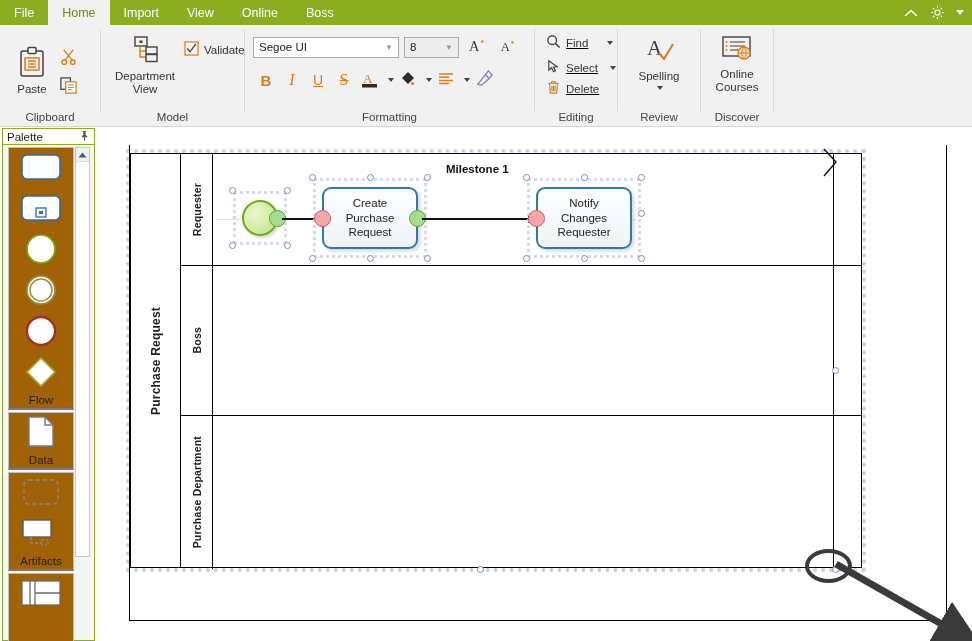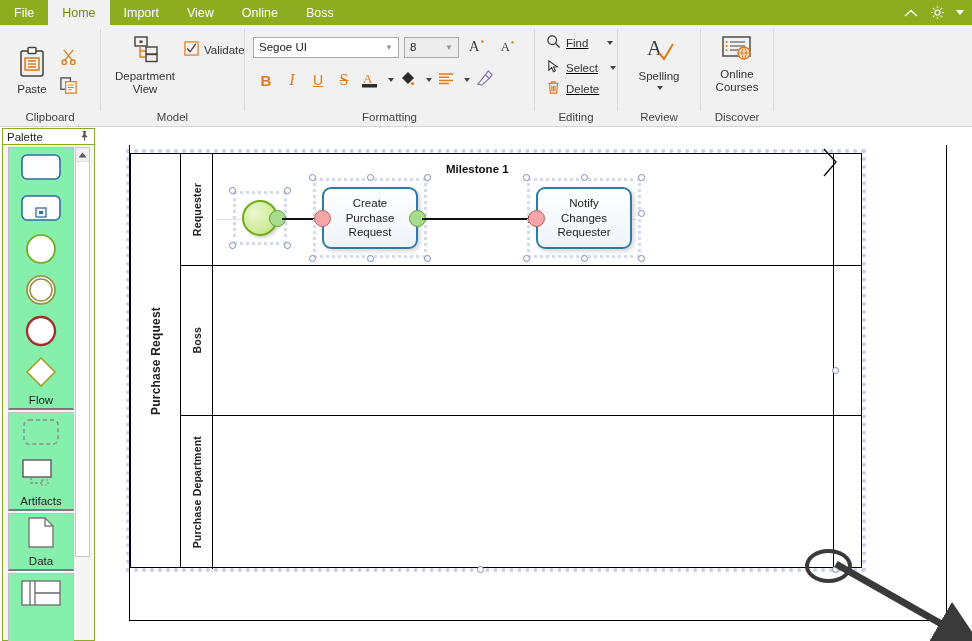--- a/index.html
+++ b/index.html
@@ -78,21 +78,21 @@
     font-size:11.5px; color:#222;
   }
   .pin { margin-left:auto; color:#555; font-size:11px; line-height:1;}
   .palette {
     position:absolute; left:2px; top:145px; width:93px; height:496px;
     border-left:1px solid #8CAD1F; border-right:1px solid #8CAD1F; border-bottom:1px solid #8CAD1F;
     background:#F5F5F5;
   }
   .pal-inner { position:absolute; left:5px; top:2px; width:66px; bottom:0; }
   .pal-sec {
-    background:#86efac; border:1px solid #BEBEBE; border-bottom:2px solid #7A7A7A;
+    background:#a16207; border:1px solid #BEBEBE; border-bottom:2px solid #7A7A7A;
     margin-bottom:2px; display:flex; flex-direction:column; align-items:center;
   }
   .pal-item { height:41px; width:100%; display:flex; align-items:center; justify-content:center; cursor:default;}
   .pal-lbl { font-size:11.5px; color:#222; padding-bottom:2px; }
   .pal-scroll {
     position:absolute; right:4px; top:2px; width:15px; height:410px;
     background:#ffffff; border:1px solid #C8C8C8;
   }
   .pal-scroll-up {
     width:13px;height:14px;background:#F0F0F0;border-bottom:1px solid #DDD;
@@ -507,47 +507,47 @@
               <path d="M16 2 L30 16 L16 30 L2 16 Z" fill="#ffffff" stroke="#A8A12E" stroke-width="1.7"></path>
             </svg>
         </span>
       </div>
       <div class="pal-lbl">Flow</div>
     </div>
 
     <div class="pal-sec">
       <div class="pal-item">
         <span>
+          <svg width="26" height="31">
+              <path d="M1 1 H17 L25 9 V30 H1 Z" fill="#ffffff" stroke="#7A7A7A" stroke-width="1.4"></path>
+              <path d="M17 1 V9 H25" fill="none" stroke="#7A7A7A" stroke-width="1.4"></path>
+            </svg>
+        </span>
+      </div>
+      <div class="pal-lbl">Data</div>
+    </div>
+
+    <div class="pal-sec">
+      <div class="pal-item">
+        <span>
           <svg width="36" height="26">
               <rect x="1" y="1" width="34" height="24" rx="5" fill="none" stroke="#8A8A8A" stroke-width="1.4" stroke-dasharray="4 3"></rect>
             </svg>
         </span>
       </div>
       <div class="pal-item">
         <span>
           <svg width="38" height="28">
             <rect x="1" y="1" width="28" height="17" fill="#ffffff" stroke="#5A5A5A" stroke-width="1.4"></rect>
             <path d="M9 18 L9 24 L20 24" fill="none" stroke="#8A8A8A" stroke-width="1.4" stroke-dasharray="3 2"></path>
             <rect x="20" y="21" width="6" height="5" fill="none" stroke="#8A8A8A" stroke-width="1.2" stroke-dasharray="2 2"></rect>
           </svg>
         </span>
       </div>
       <div class="pal-lbl">Artifacts</div>
-    </div>
-
-    <div class="pal-sec">
-      <div class="pal-item">
-        <span>
-          <svg width="26" height="31">
-              <path d="M1 1 H17 L25 9 V30 H1 Z" fill="#ffffff" stroke="#7A7A7A" stroke-width="1.4"></path>
-              <path d="M17 1 V9 H25" fill="none" stroke="#7A7A7A" stroke-width="1.4"></path>
-            </svg>
-        </span>
-      </div>
-      <div class="pal-lbl">Data</div>
     </div>
 
     <div class="pal-sec" style="border-bottom:1px solid #BEBEBE;height:70px;">
       <div class="pal-item">
         <span>
           <svg width="40" height="26">
             <rect x="1" y="1" width="38" height="24" fill="#ffffff" stroke="#6A6A6A" stroke-width="1.3"></rect>
             <path d="M9 1 V25 M14 1 V25 M14 13 H39" fill="none" stroke="#6A6A6A" stroke-width="1.3"></path>
           </svg>
         </span>

